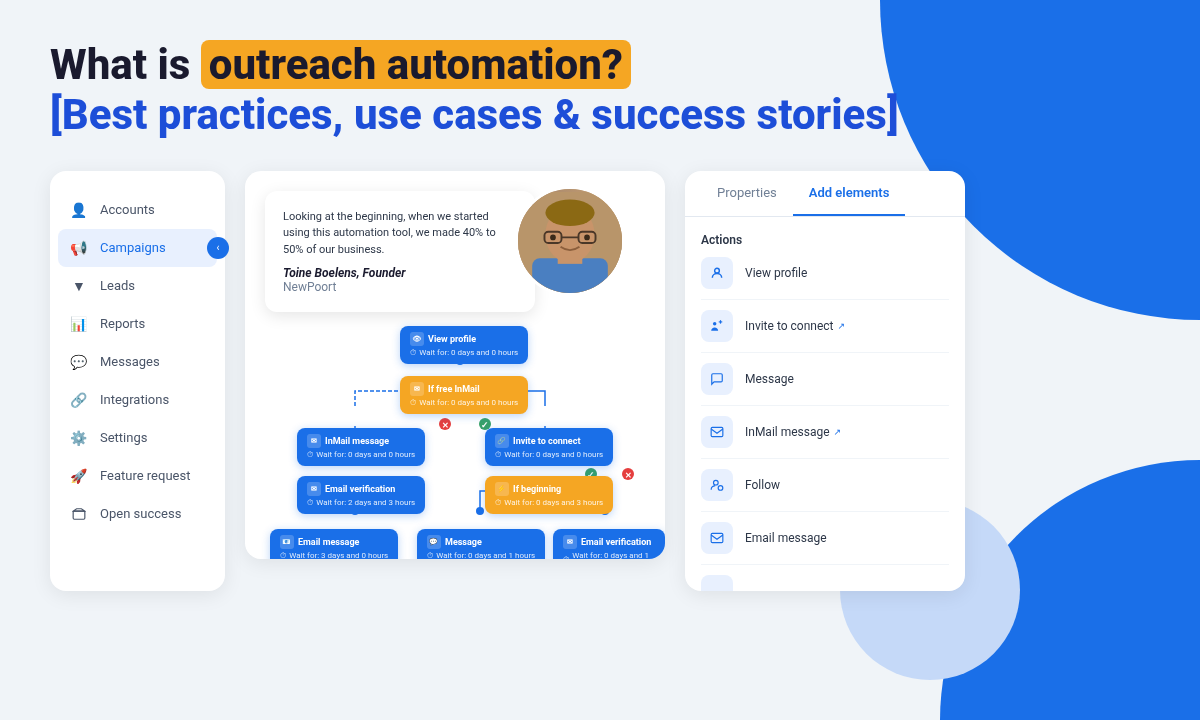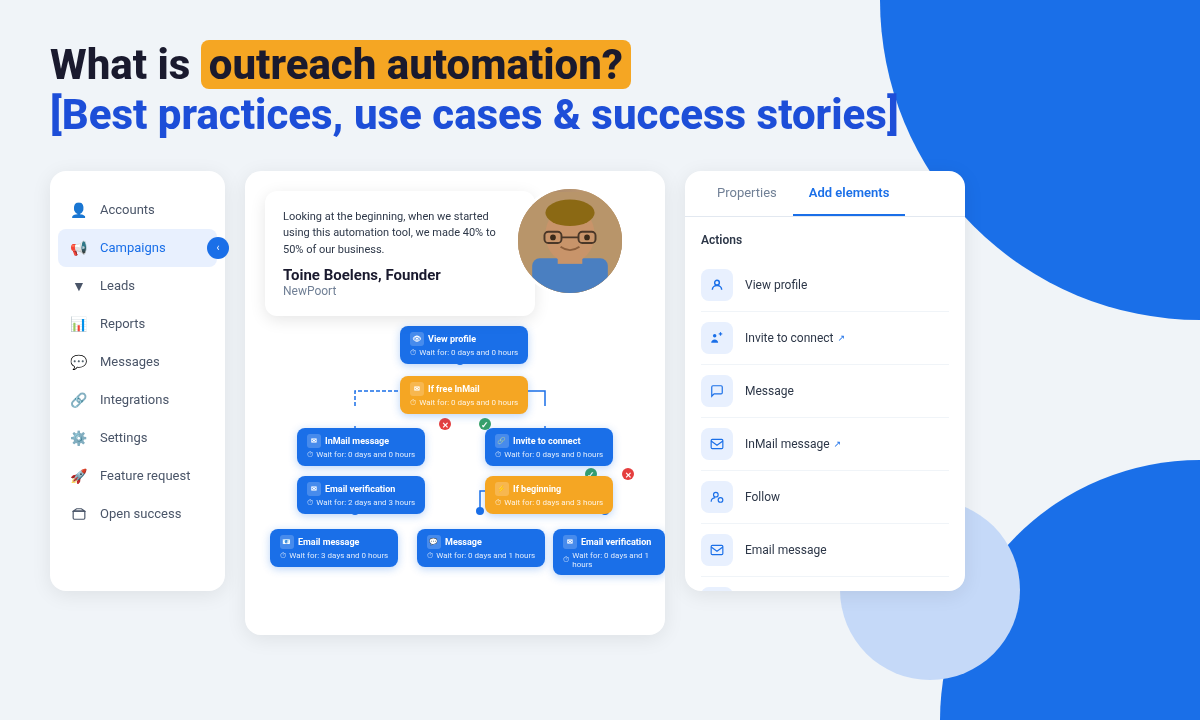--- a/index.html
+++ b/index.html
@@ -131,21 +131,21 @@
 
     
     .flow-area {
       width: 420px;
       background: white;
       border-radius: 16px;
       padding: 20px;
       box-shadow: 0 4px 20px rgba(0,0,0,0.08);
       position: relative;
       overflow: hidden;
-      height: 464px;
+      height: 388px;
     }
 
     
     .testimonial {
       background: white;
       border-radius: 12px;
       padding: 18px;
       box-shadow: 0 4px 16px rgba(0,0,0,0.1);
       position: absolute;
       top: 20px;
@@ -153,23 +153,24 @@
       right: 130px;
       z-index: 2;
     }
     .testimonial-text {
       font-size: 11px;
       color: #2d3748;
       line-height: 1.5;
       margin-bottom: 8px;
     }
     .testimonial-author {
-      font-size: 15px;
+      font-size: 12px;
       font-weight: 700;
       color: #1a1a2e;
+      font-style: italic;
     }
     .testimonial-company {
       font-size: 12px;
       color: #718096;
     }
 
     
     .avatar-circle {
       position: absolute;
       top: 15px;
@@ -262,21 +263,20 @@
       border-bottom: 2px solid #1a6fe8;
       font-weight: 600;
     }
     .panel-content {
       padding: 16px;
     }
     .panel-section-title {
       font-size: 12px;
       font-weight: 600;
       color: #2d3748;
-      margin-bottom: 12px;
     }
     .panel-action {
       display: flex;
       align-items: center;
       gap: 12px;
       padding: 10px 0;
       border-bottom: 1px solid #f0f4f8;
       cursor: pointer;
     }
     .panel-action:last-child {

